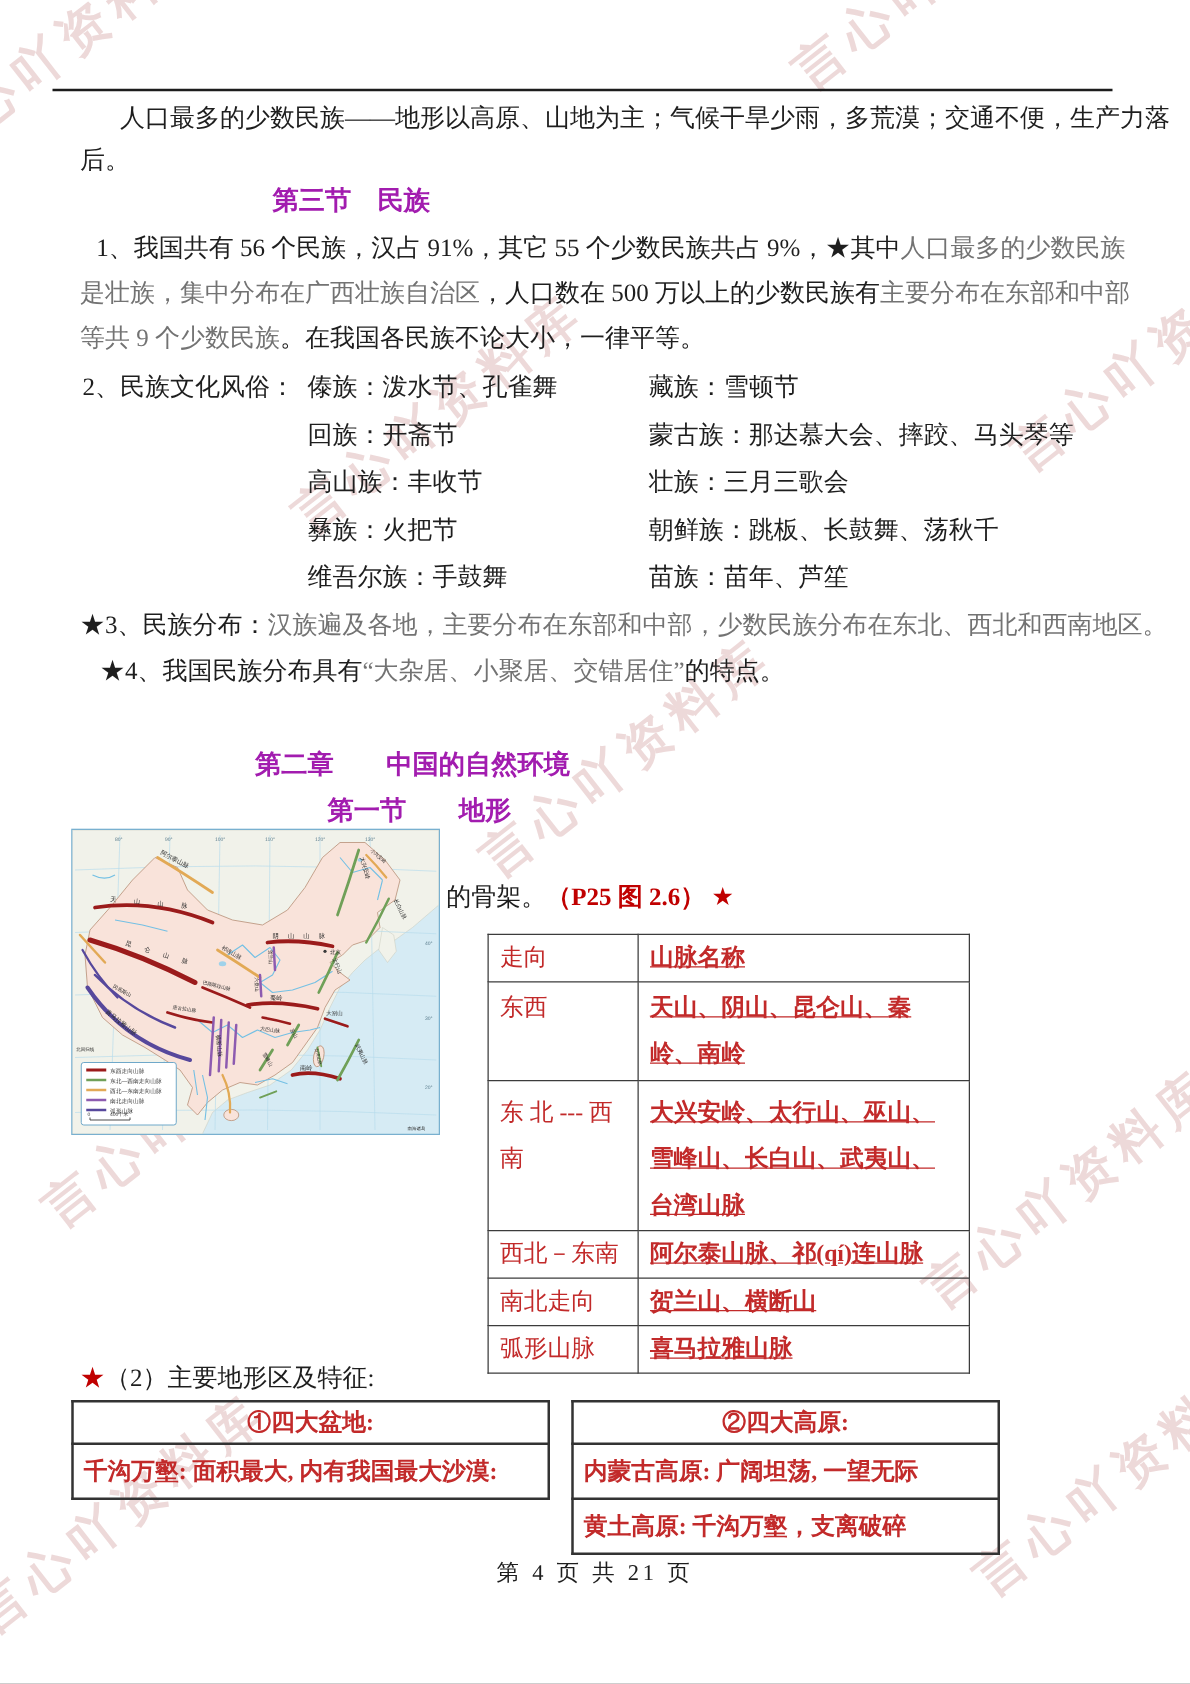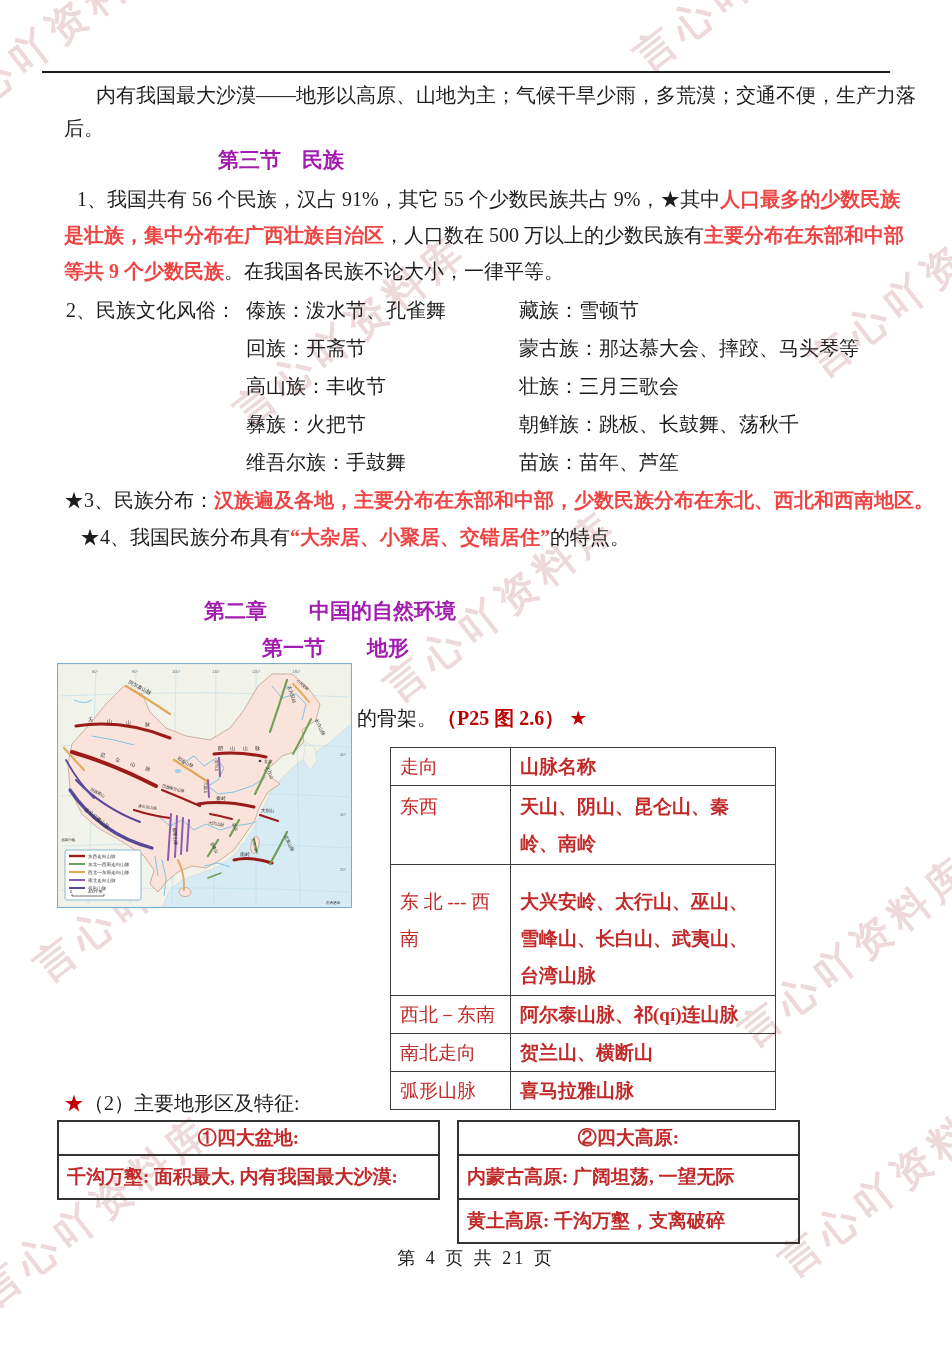--- a/index.html
+++ b/index.html
@@ -1,31 +1,31 @@
 <!DOCTYPE html>
 <html><head>
 <meta charset="utf-8">
 <style>
   html,body{margin:0;padding:0;background:#888;}
   #page{width:952px;height:1347px;position:relative;background:#ffffff;overflow:hidden;
         font-family:"Liberation Serif","DejaVu Serif",serif;}
   .line{position:absolute;font-size:20px;line-height:24px;white-space:nowrap;color:#1e1e1e;}
-  .rb{color:#ef4444;font-weight:bold;}
+  .rb{color:#737373;font-weight:normal;}
   .redhead{position:absolute;font-size:21px;line-height:24px;white-space:nowrap;color:#a21caf;font-weight:bold;}
   .wm{position:absolute;font-size:40px;letter-spacing:7px;color:rgba(213,164,164,0.42);
       transform:rotate(-38deg);transform-origin:left center;white-space:nowrap;pointer-events:none;font-weight:bold;}
   .rule{position:absolute;left:42px;top:71px;width:848px;height:2px;background:#1c1c1c;}
 
   table.mtable{position:absolute;left:390px;top:747px;width:385px;border-collapse:collapse;
       table-layout:fixed;font-size:19px;color:#c22a2a;}
   table.mtable td{border:1.5px solid #3c3c3c;padding:0 9px;vertical-align:middle;line-height:37px;}
-  table.mtable td.names{font-weight:bold;white-space:normal;}
+  table.mtable td.names{font-weight:bold;white-space:normal;text-decoration:underline;}
   table.mtable tr.h td{height:36px;}
   table.mtable tr.r1 td{height:76px;}
-  table.mtable tr.r2 td{height:112px;vertical-align:top;padding-top:18px;}
+  table.mtable tr.r2 td{height:112px;vertical-align:top;padding-top:7px;}
   table.mtable tr.r3 td{height:36px;}
   table.mtable tr.r4 td{height:37px;}
   table.mtable tr.r5 td{height:37px;}
 
   table.btable{position:absolute;top:1120px;border-collapse:collapse;table-layout:fixed;
       font-size:19px;font-weight:bold;color:#c22a2a;}
   table.btable td{border:2px solid #333;}
   table.btable td.hd{height:30px;text-align:center;}
   table.btable td.row{height:42px;padding:0 8px;}
   .lt{left:57px;width:383px;}
@@ -45,21 +45,21 @@
   <div class="wm" style="left:240px;top:390px">言心吖资料库</div>
   <div class="wm" style="left:815px;top:340px">言心吖资料库</div>
   <div class="wm" style="left:390px;top:665px">言心吖资料库</div>
   <div class="wm" style="left:40px;top:945px">言心吖资料库</div>
   <div class="wm" style="left:745px;top:1010px">言心吖资料库</div>
   <div class="wm" style="left:-15px;top:1270px">言心吖资料库</div>
   <div class="wm" style="left:785px;top:1240px">言心吖资料库</div>
 
   <div class="rule"></div>
 
-  <div class="line" style="left:96px;top:83px">内有我国最大沙漠——地形以高原、山地为主；气候干旱少雨，多荒漠；交通不便，生产力落</div>
+  <div class="line" style="left:96px;top:83px">人口最多的少数民族——地形以高原、山地为主；气候干旱少雨，多荒漠；交通不便，生产力落</div>
   <div class="line" style="left:64px;top:116px">后。</div>
 
   <div class="redhead" style="left:218px;top:148px">第三节　民族</div>
 
   <div class="line" style="left:77px;top:187px"><span>1、我国共有 56 个民族，汉占 91%，其它 55 个少数民族共占 9%，★其中</span><span class="rb">人口最多的少数民族</span></div>
   <div class="line" style="left:64px;top:223px"><span class="rb">是壮族，集中分布在广西壮族自治区</span><span>，人口数在 500 万以上的少数民族有</span><span class="rb">主要分布在东部和中部</span></div>
   <div class="line" style="left:64px;top:259px"><span class="rb">等共 9 个少数民族</span><span>。在我国各民族不论大小，一律平等。</span></div>
 
   <div class="line" style="left:66px;top:298px">2、民族文化风俗：</div>
   <div class="line" style="left:246px;top:298px">傣族：泼水节、孔雀舞</div>

